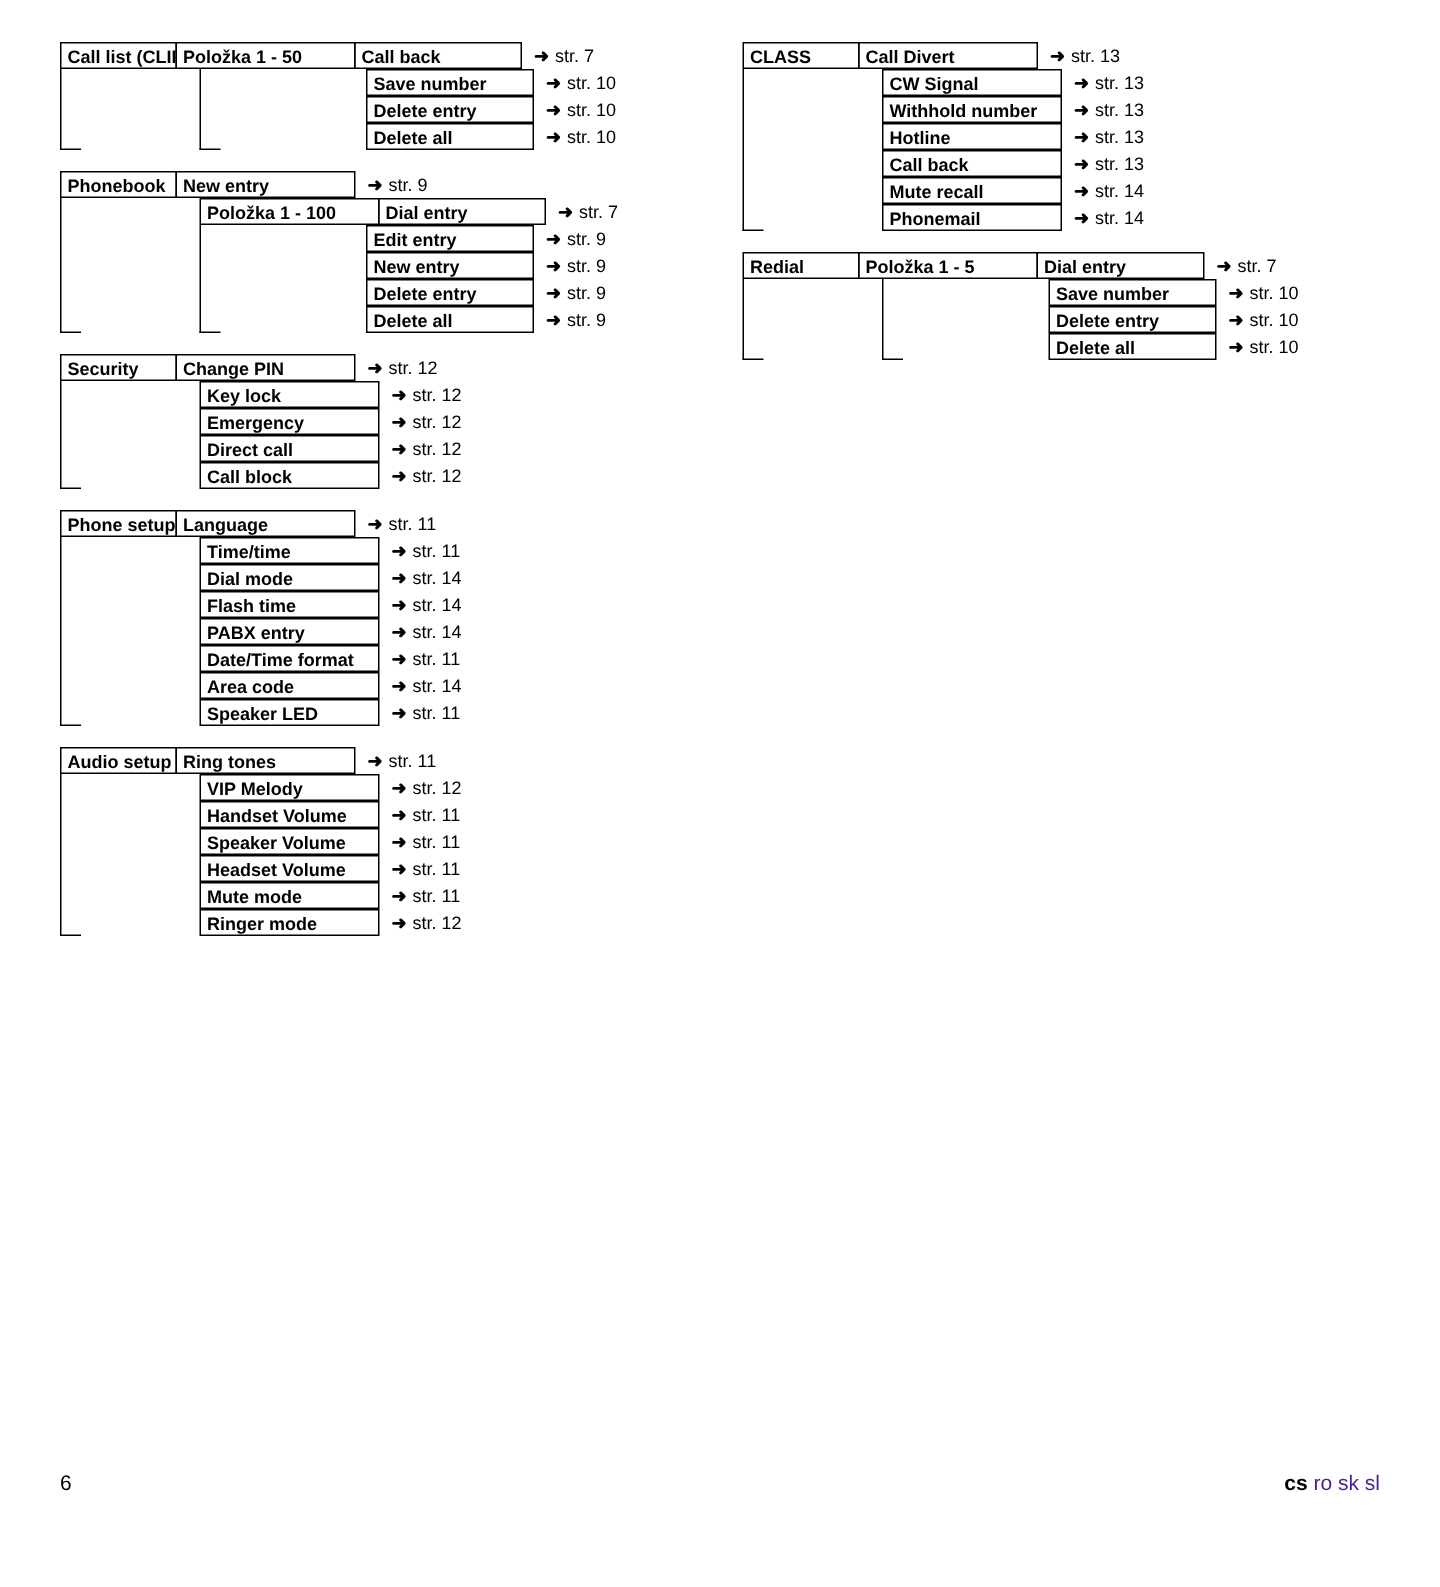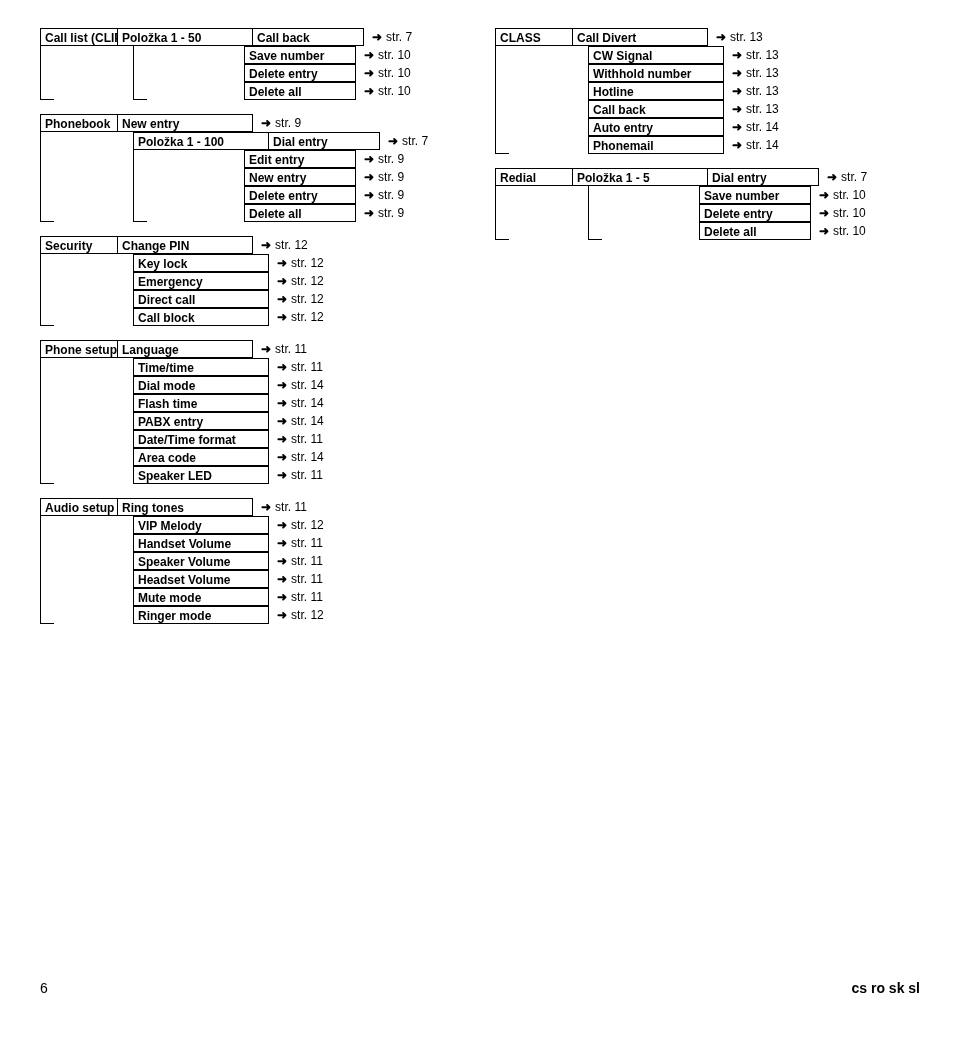--- a/index.html
+++ b/index.html
@@ -45,21 +45,21 @@
   .cell {
     border: 1px solid #000;
     padding: 0 4px;
     font-weight: bold;
     font-size: 12px;
     white-space: nowrap;
     overflow: hidden;
   }
   .cell.top { border-top: 1px solid #000; }
   .c0 { width: 78px; }
-  .c1 { width: 136px; margin-left: -1px; }
+  .c1 { width: 120px; margin-left: -1px; }
   .c2 { width: 112px; margin-left: -1px; }
   .ref {
     display: flex;
     align-items: center;
     font-size: 12px;
     padding-left: 8px;
     white-space: nowrap;
   }
   .arrow {
     display: inline-block;
@@ -77,21 +77,21 @@
     position: absolute;
     bottom: 14px;
     left: 40px;
     right: 40px;
     display: flex;
     justify-content: space-between;
     font-size: 14px;
   }
   .footer .pnum { font-weight: normal; }
   .footer .locale .bold { font-weight: bold; }
-  .footer .locale .norm { font-weight: bold; color: #000000; }
+  .footer .locale .norm { font-weight: normal; color: #4c1d95; }
 </style>
 </head>
 <body>
 
 <div class="page">
 
   <div class="cols">
     <div class="left" id="col-left">
         <div class="mtable">
           <div class="row">
@@ -427,21 +427,21 @@
             <div style="width: 80px;"></div>
             <div class="cell c1 top">Call back</div>
             <div class="ref">
               <span class="arrow">➜</span>
               <span>str. 13</span>
             </div>
           </div>
           <div class="row">
             <div class="vbar nocap"></div>
             <div style="width: 80px;"></div>
-            <div class="cell c1 top">Auto entry</div>
+            <div class="cell c1 top">Mute recall</div>
             <div class="ref">
               <span class="arrow">➜</span>
               <span>str. 14</span>
             </div>
           </div>
           <div class="row">
             <div class="vbar"></div>
             <div style="width: 80px;"></div>
             <div class="cell c1 top">Phonemail</div>
             <div class="ref">

